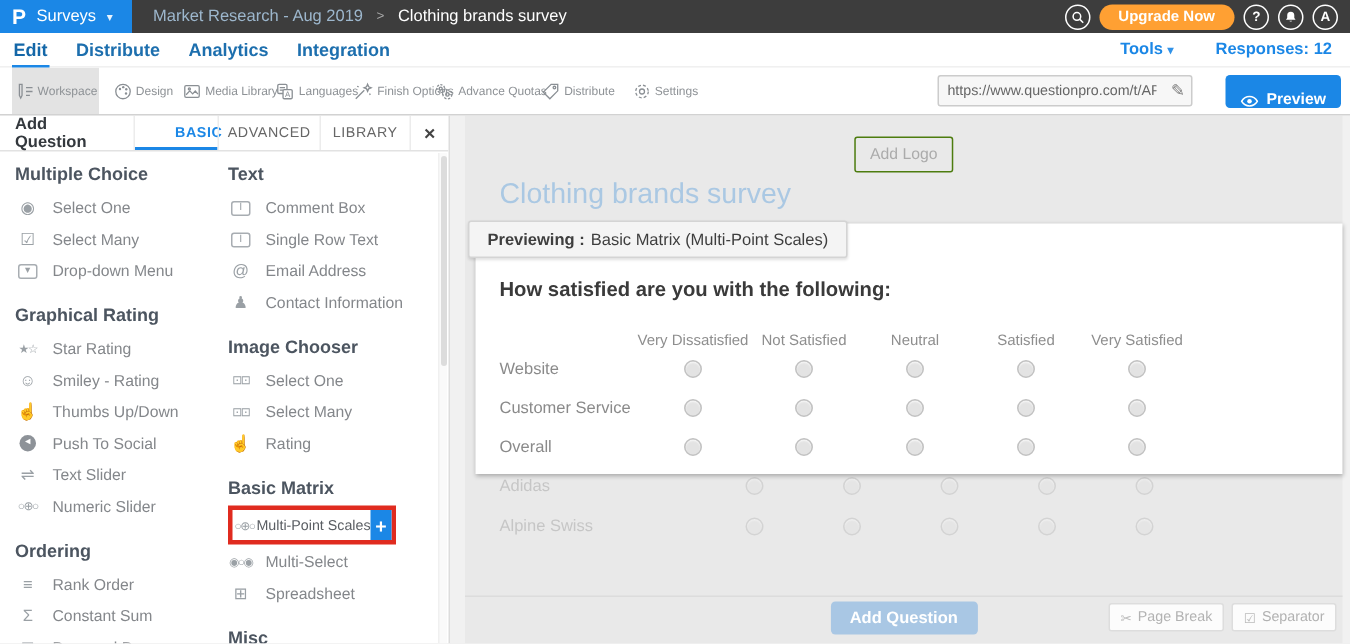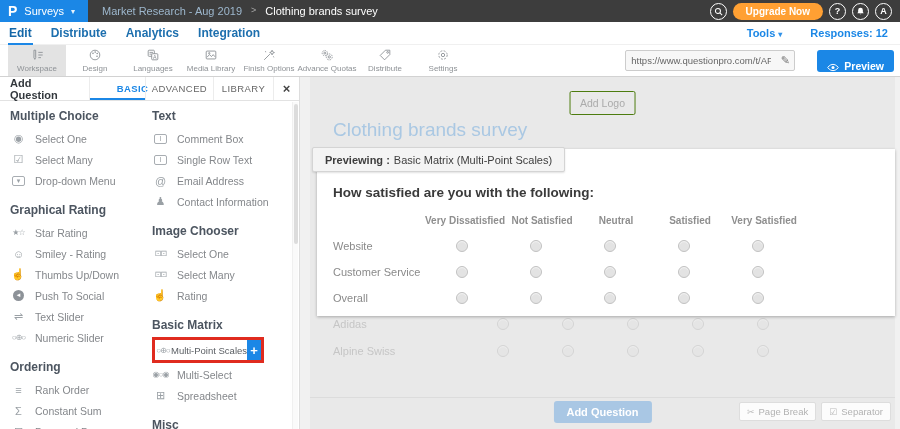--- a/index.html
+++ b/index.html
@@ -32,21 +32,21 @@
               padding:3px 1px; cursor:pointer; }
   .nav-item:first-child { margin-left:8px; }
   .nav-item.active { color:#1467a8; box-shadow:0 2px 0 #1b87e6; }
   .nav-right { margin-left:auto; display:flex; align-items:flex-start; gap:28px; padding-right:12px; }
   .tools-link, .responses-link { color:#1b87e6; font-size:11px; font-weight:bold; cursor:pointer; }
   .tools-link .caret { color:#1b87e6; }
 
   
   .toolbar { position:absolute; top:45px; left:0; right:0; height:32px; background:#fff;
              border-bottom:1px solid #d2d2d2; display:flex; align-items:stretch; z-index:8; }
-  .tool-item { width:58px; display:flex; flex-direction:column; align-items:center;
+  .tool-item { width:58px; display:flex; flex-direction:row; align-items:center;
                justify-content:center; gap:2px; cursor:pointer; }
   .tool-item:first-child { margin-left:8px; }
   .tool-item.active { background:#e3e3e3; }
   .tool-label { font-size:8px; color:#8e9296; white-space:nowrap; }
   .tool-icon svg { display:block; }
   .toolbar-right { margin-left:auto; display:flex; align-items:center; gap:22px; padding-right:6px; }
   .url-box { display:flex; align-items:center; border:1px solid #ccc; background:#f7f7f7;
              border-radius:2px; height:21px; }
   .url-input { border:none; background:transparent; font-size:9.5px; color:#666;
                width:150px; padding:0 5px; font-family:"Liberation Sans",sans-serif; outline:none; }
@@ -101,21 +101,21 @@
   .preview-tooltip { position:absolute; left:2px; top:70px; height:25px; z-index:4;
                      background:#f4f4f4; border:1px solid #d4d4d4; border-radius:2px;
                      display:flex; align-items:center; padding:0 12px; gap:4px;
                      font-size:11px; color:#3e3e3e; box-shadow:0 1px 2px rgba(0,0,0,.12); }
   .preview-tooltip b { font-weight:bold; }
   .preview-card { position:absolute; left:7px; right:0; top:72px; height:167px; background:#fff;
                   box-shadow:0 1px 3px rgba(0,0,0,.28); z-index:2; }
   .card-inner { padding:36px 0 0 16px; }
   .card-question { font-size:13.5px; font-weight:bold; color:#3a3a3a; }
   .matrix { margin-top:15px; }
-  .matrix-header { display:flex; height:18px; align-items:flex-start;font-weight:bold; }
+  .matrix-header { display:flex; height:18px; align-items:flex-end; }
   .mh-spacer { flex:0 0 92px; }
   .mh-cell { flex:0 0 74px; text-align:center; font-size:10px; color:#8e8e8e; white-space:nowrap; }
   .matrix-row { display:flex; height:26px; align-items:center; }
   .mr-label { flex:0 0 92px; font-size:11px; color:#8a8a8a; }
   .mr-cell { flex:0 0 74px; display:flex; justify-content:center; }
   .radio { width:12px; height:12px; border-radius:50%; background:#e3e3e3;
            border:1px solid #c2c2c2; box-shadow:inset 0 1px 1px #f5f5f5; cursor:pointer; }
   .faded-block { position:absolute; top:233px; left:0; right:0; z-index:1; }
   .faded-row { display:flex; align-items:center; height:27px; padding-left:23px; }
   .fr-label { flex:0 0 137px; font-size:11px; color:#c6c6c6; }
@@ -201,40 +201,40 @@
             <circle cx="10.3" cy="9.5" r=".9"></circle>
           </g>
         </svg>
       </span>
     <span class="tool-label">Design</span>
   </div>
   <div class="tool-item">
     <span class="tool-icon">
         <svg width="14" height="14" viewBox="0 0 16 16">
           <g fill="none" stroke="#8a8f94">
+            <rect x="2.5" y="3.5" width="11" height="9" rx="1"></rect>
+            <path d="M3.5 10.5l2.8-3 2.2 2.3 2-2.2 2 2.4"></path>
+            <circle cx="6" cy="6" r=".8"></circle>
+          </g>
+        </svg>
+      </span>
+    <span class="tool-label">Media Library</span>
+  </div>
+  <div class="tool-item">
+    <span class="tool-icon">
+        <svg width="14" height="14" viewBox="0 0 16 16">
+          <g fill="none" stroke="#8a8f94">
             <rect x="2.5" y="2.5" width="7" height="7" rx="1"></rect>
             <path d="M4 5h4M4 7h3"></path>
             <rect x="6.5" y="6.5" width="7" height="7" rx="1" fill="#fff"></rect>
           </g>
           <text x="10" y="12.2" font-size="6" fill="#8a8f94" text-anchor="middle" font-family="sans-serif">A</text>
         </svg>
       </span>
     <span class="tool-label">Languages</span>
-  </div>
-  <div class="tool-item">
-    <span class="tool-icon">
-        <svg width="14" height="14" viewBox="0 0 16 16">
-          <g fill="none" stroke="#8a8f94">
-            <rect x="2.5" y="3.5" width="11" height="9" rx="1"></rect>
-            <path d="M3.5 10.5l2.8-3 2.2 2.3 2-2.2 2 2.4"></path>
-            <circle cx="6" cy="6" r=".8"></circle>
-          </g>
-        </svg>
-      </span>
-    <span class="tool-label">Media Library</span>
   </div>
   <div class="tool-item">
     <span class="tool-icon">
         <svg width="14" height="14" viewBox="0 0 16 16">
           <g fill="none" stroke="#8a8f94">
             <path d="M2.5 13.5L9 7"></path>
             <path d="M11.5 2.5l.8 1.9 1.9.8-1.9.8-.8 1.9-.8-1.9-1.9-.8 1.9-.8z"></path>
             <path d="M13 9.5l.5 1.2M3.5 4l1.2.5"></path>
           </g>
         </svg>

